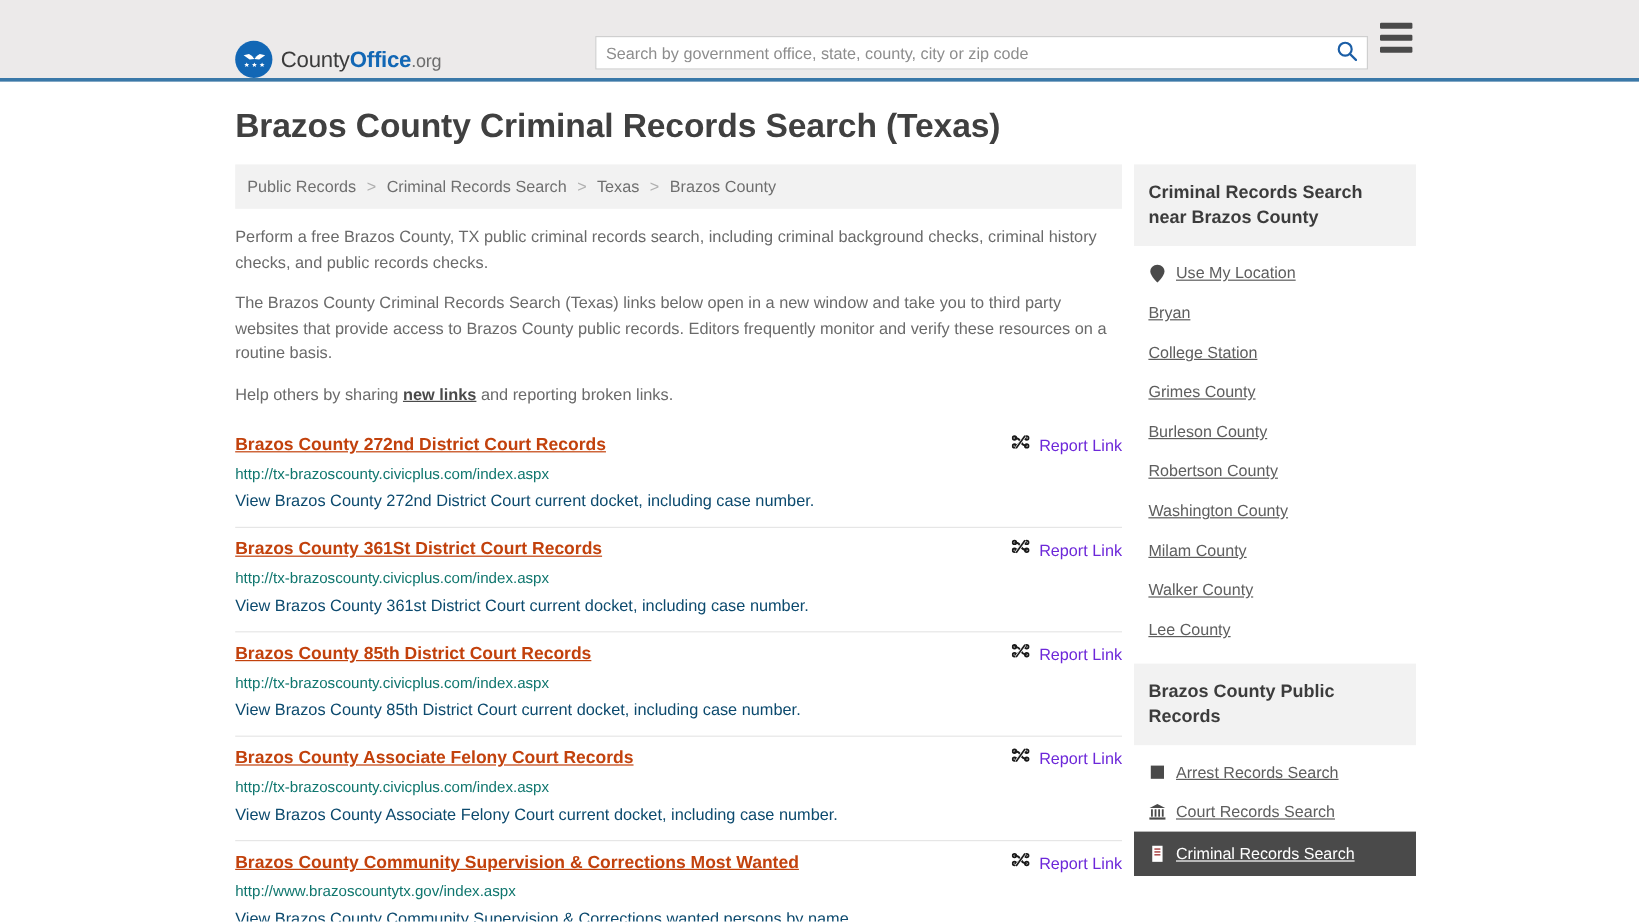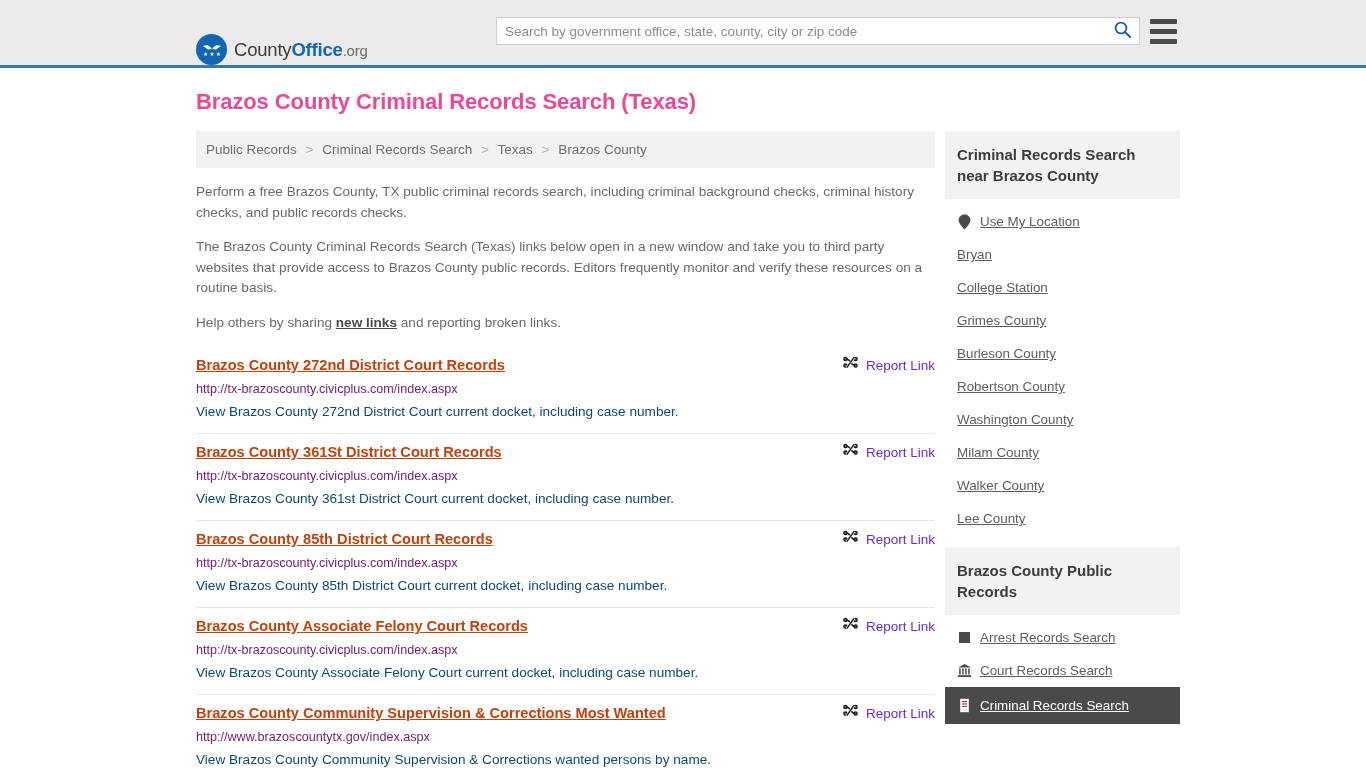--- a/index.html
+++ b/index.html
@@ -43,21 +43,21 @@
     letter-spacing: -0.2px;
     white-space: nowrap;
   }
   .logo-text .t-county { color: #3c3c3c; }
   .logo-text .t-office { color: #1267b5; font-weight: bold; }
   .logo-text .t-org { color: #6d6d6d; font-size: 15px; }
 
   .search-area {
     position: absolute;
     left: 496px;
-    top: 17px;
+    top: 30px;
     width: 644px;
     height: 28px;
     display: flex;
     align-items: center;
     background: #ffffff;
     border: 1px solid #cfcfcf;
   }
   .search-input {
     flex: 1;
     height: 26px;
@@ -96,23 +96,23 @@
     width: 1366px;
     padding-left: 196px;
     padding-right: 186px;
     padding-top: 16px;
   }
   .columns { display: flex; align-items: flex-start; }
   .main-col { width: 739px; flex-shrink: 0; }
   .side-col { width: 235px; margin-left: 10px; flex-shrink: 0; }
 
   h1.page-title {
-    font-size: 22px;
+    font-size: 28px;
     font-weight: bold;
-    color: #ec4899;
+    color: #404040;
     margin: 5px 0 16px 0;
     letter-spacing: -0.1px;
   }
 
   .breadcrumb {
     background: #f2f2f2;
     padding: 11px 10px;
     font-size: 13.5px;
     color: #6f6f6f;
     margin-bottom: 14px;
@@ -162,21 +162,21 @@
     gap: 7px;
     font-size: 13.5px;
     color: #6d28d9;
     cursor: pointer;
     white-space: nowrap;
     padding-left: 20px;
     margin-top: 1px;
   }
   .result-url {
     font-size: 12.6px;
-    color: #701a75;
+    color: #0f766e;
     margin-top: 6px;
     line-height: 16px;
   }
   .result-desc {
     font-size: 13.6px;
     color: #0c4a6e;
     margin-top: 5px;
     line-height: 19px;
   }
 

